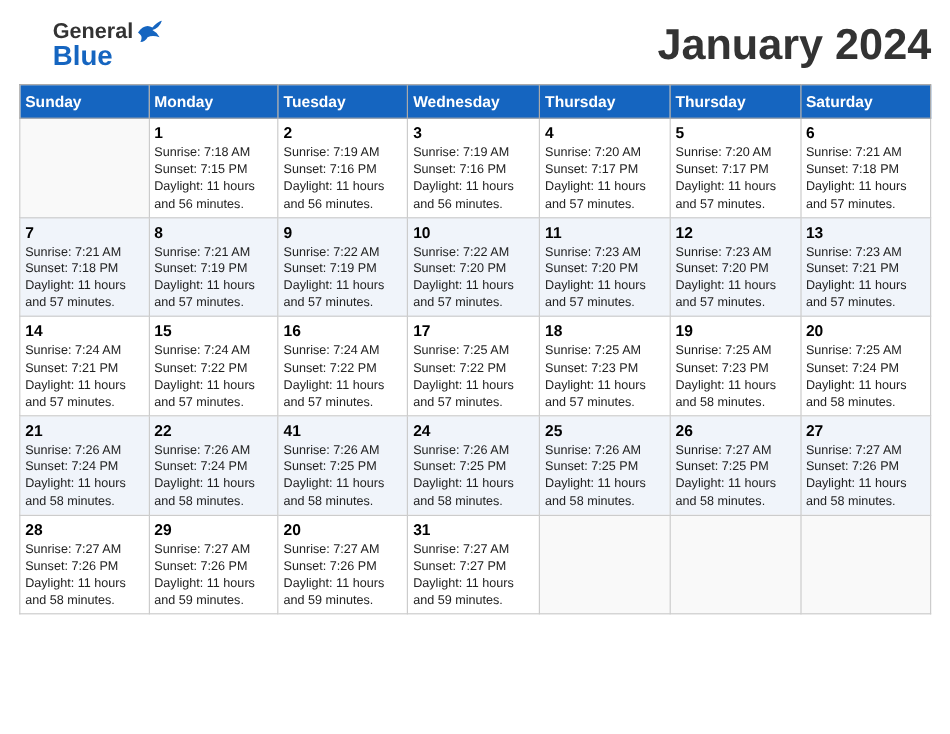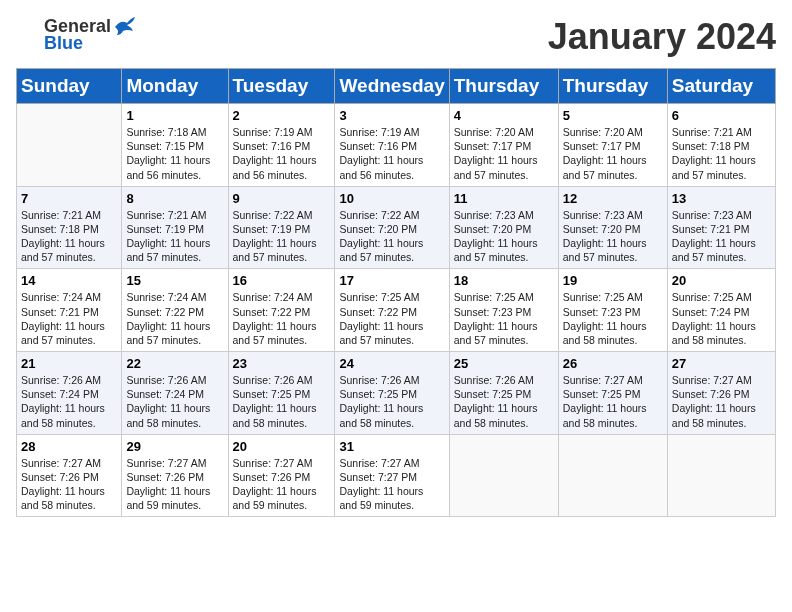--- a/index.html
+++ b/index.html
@@ -39,21 +39,21 @@
       border-collapse: collapse;
       font-size: 11px;
     }
     thead tr {
       background-color: #1565c0;
       color: #fff;
     }
     thead th {
       padding: 6px 4px;
       text-align: left;
-      font-size: 19px;
+      font-size: 13px;
       font-weight: bold;
       border: 1px solid #aaa;
     }
     tbody tr {
       border: 1px solid #ccc;
     }
     tbody td {
       vertical-align: top;
       padding: 4px;
       border: 1px solid #ccc;
@@ -85,21 +85,21 @@
 <body>
 
 <div class="header-section">
   <div class="logo">
     <div style="display:flex;align-items:center;">
       <span style="font-size:18px;font-weight:bold;color:#333;">General</span>
       <svg width="22" height="18" viewBox="0 0 22 18" style="margin-left:2px;margin-top:-2px;">
         <path d="M2,10 Q8,2 14,6 Q18,1 22,0 Q20,6 14,8 Q18,10 20,14 Q14,12 10,14 Q8,18 4,18 Q6,14 4,12 Z" fill="#1565c0"></path>
       </svg>
     </div>
-    <span style="font-size:18px;font-weight:bold;color:#1565c0;margin-top:-4px;">Blue</span>
+    <span style="font-size:23px;font-weight:bold;color:#1565c0;margin-top:-4px;">Blue</span>
   </div>
   <div class="title-section">
     <div class="calendar-title">January 2024</div>
   </div>
 </div>
 
 <table>
   <thead>
     <tr>
       <th>Sunday</th>
@@ -202,21 +202,21 @@
       <tr class="row-stripe">
         <td>
           <span class="day-num">21</span>
           <div class="cell-info">Sunrise: 7:26 AM<br>Sunset: 7:24 PM<br>Daylight: 11 hours<br>and 58 minutes.</div>
         </td>
         <td>
           <span class="day-num">22</span>
           <div class="cell-info">Sunrise: 7:26 AM<br>Sunset: 7:24 PM<br>Daylight: 11 hours<br>and 58 minutes.</div>
         </td>
         <td>
-          <span class="day-num">23</span>
+          <span class="day-num">41</span>
           <div class="cell-info">Sunrise: 7:26 AM<br>Sunset: 7:25 PM<br>Daylight: 11 hours<br>and 58 minutes.</div>
         </td>
         <td>
           <span class="day-num">24</span>
           <div class="cell-info">Sunrise: 7:26 AM<br>Sunset: 7:25 PM<br>Daylight: 11 hours<br>and 58 minutes.</div>
         </td>
         <td>
           <span class="day-num">25</span>
           <div class="cell-info">Sunrise: 7:26 AM<br>Sunset: 7:25 PM<br>Daylight: 11 hours<br>and 58 minutes.</div>
         </td>

